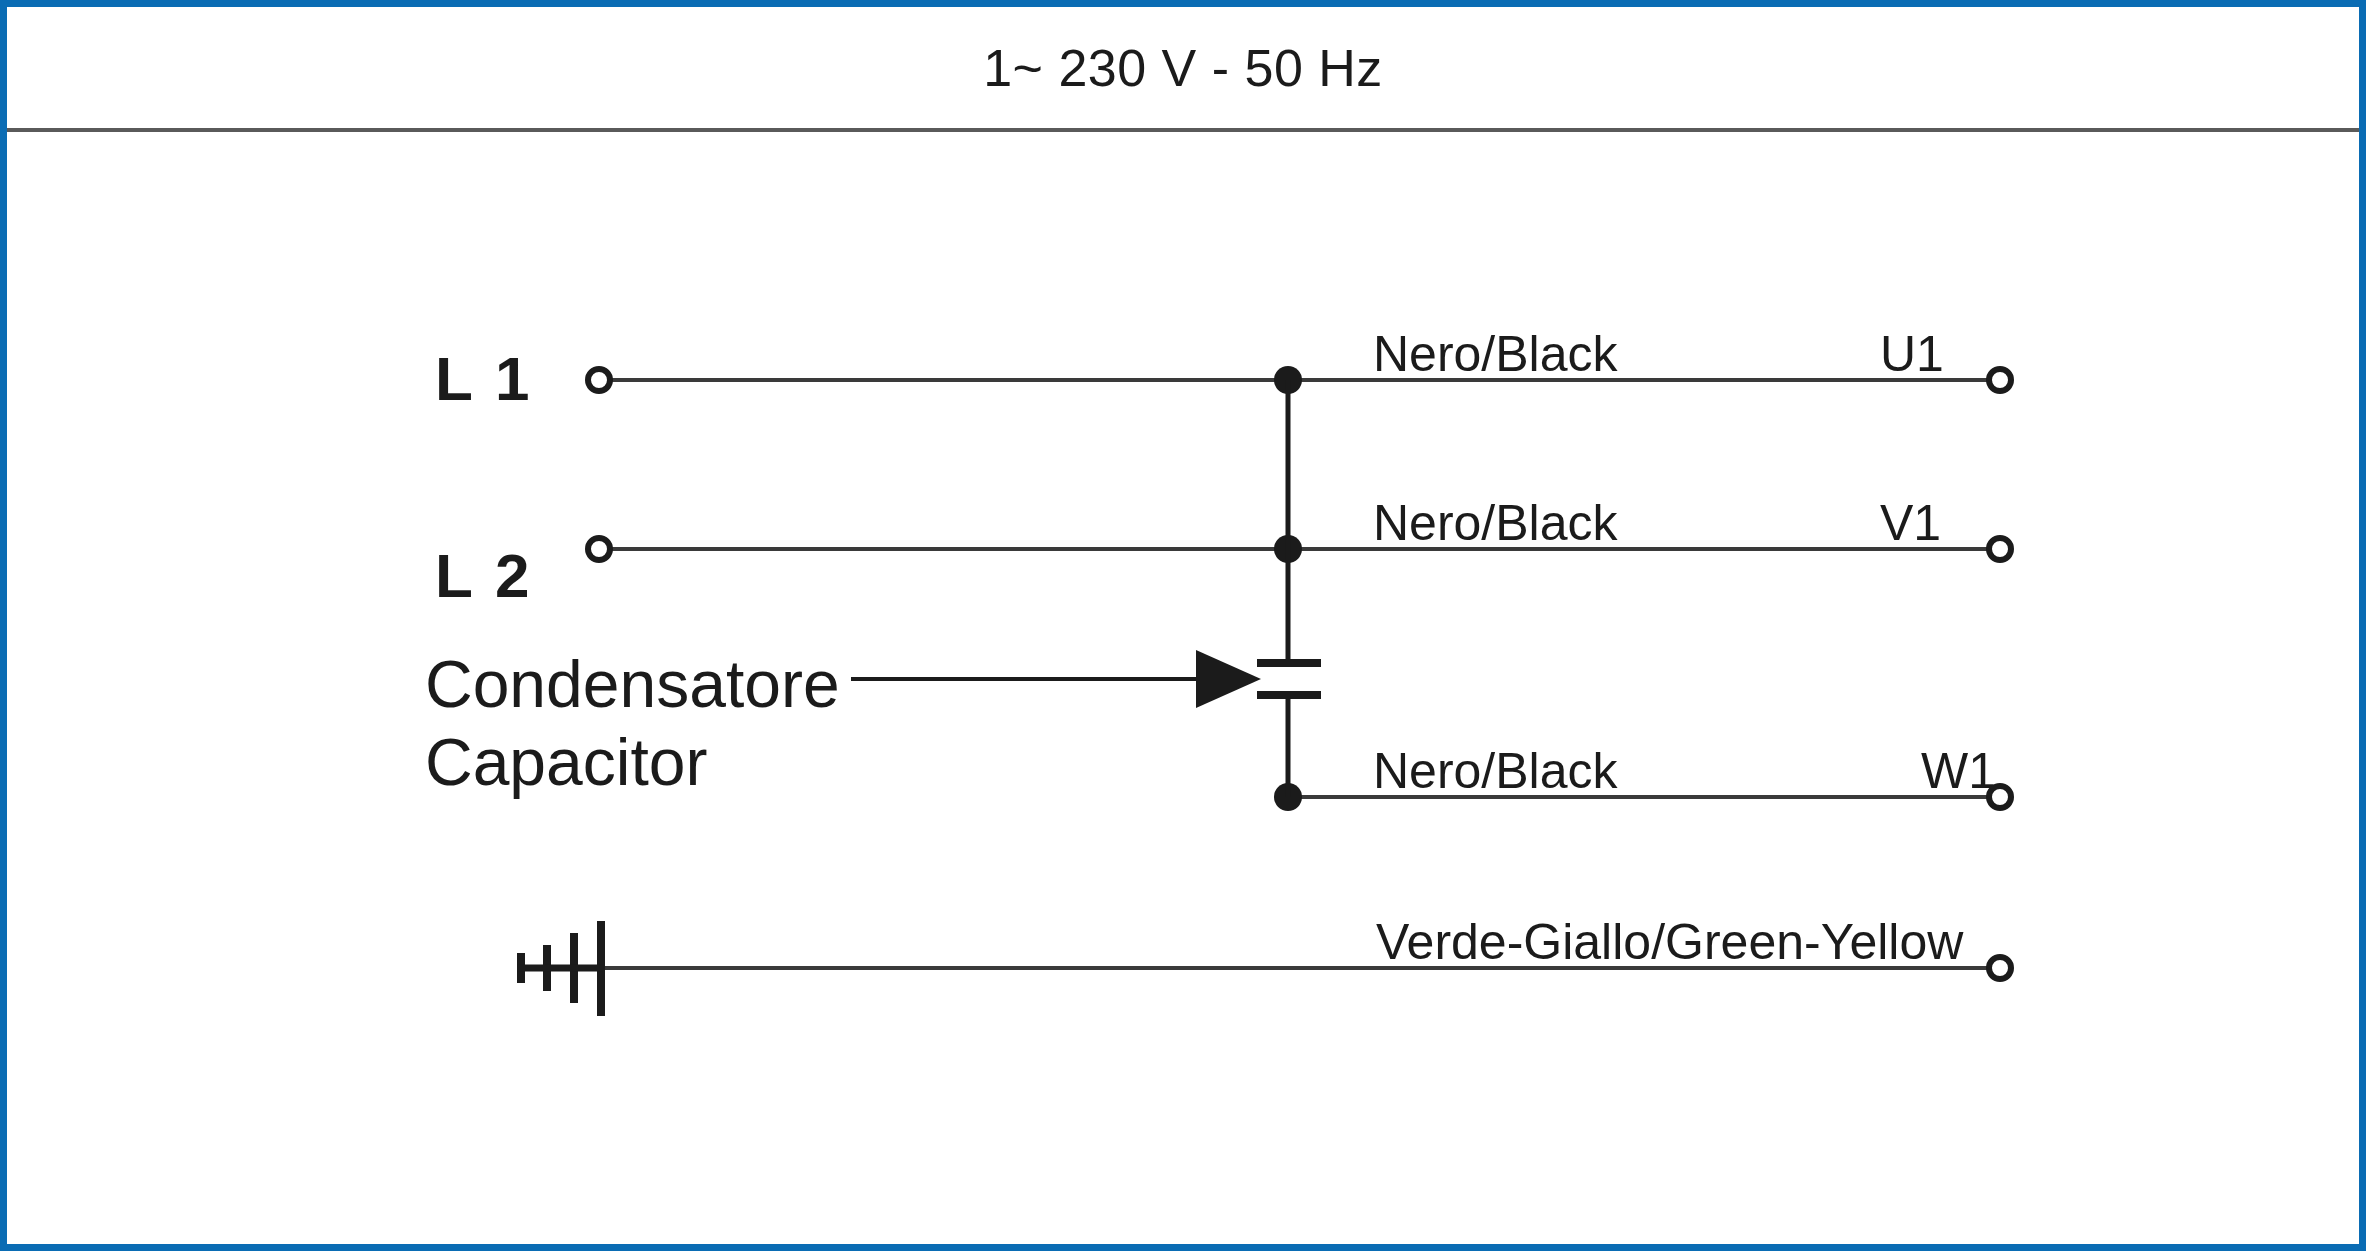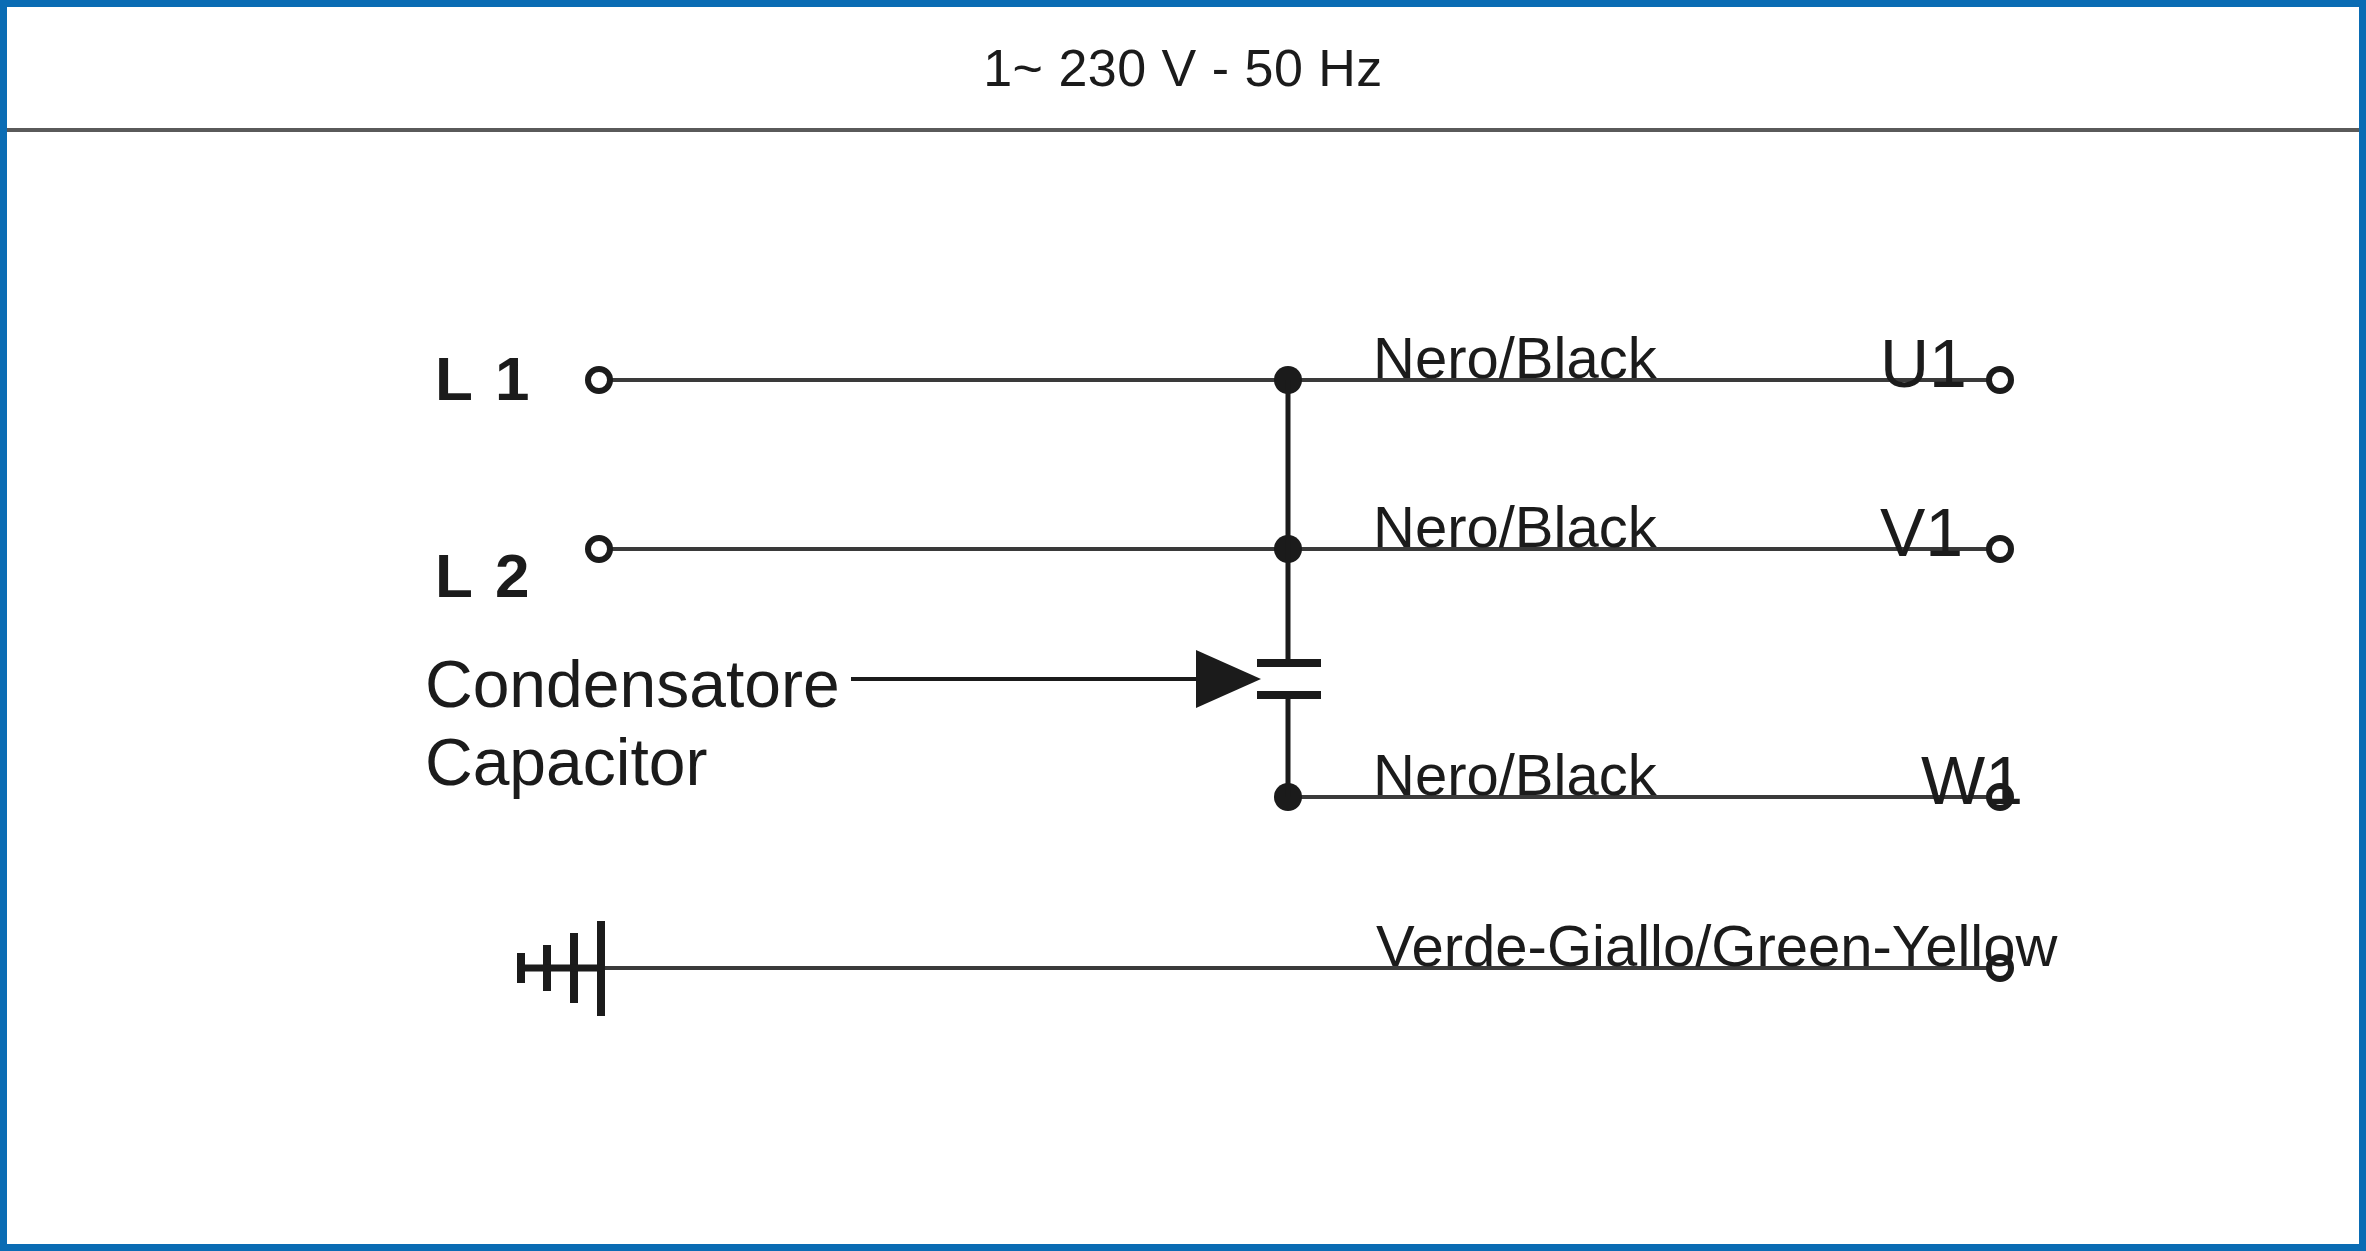--- a/index.html
+++ b/index.html
@@ -60,24 +60,24 @@
     color: #1b1b1b;
     white-space: nowrap;
     line-height: 1;
   }
   .lbl-phase {
     font-size: 62px;
     font-weight: bold;
     letter-spacing: 3px;
   }
   .lbl-wire {
-    font-size: 58px;
+    font-size: 50px;
   }
   .lbl-term {
-    font-size: 68px;
+    font-size: 50px;
   }
   .lbl-cap {
     font-size: 66px;
     line-height: 1.18;
   }
 </style>
 </head>
 <body>
 
 <div class="frame">

